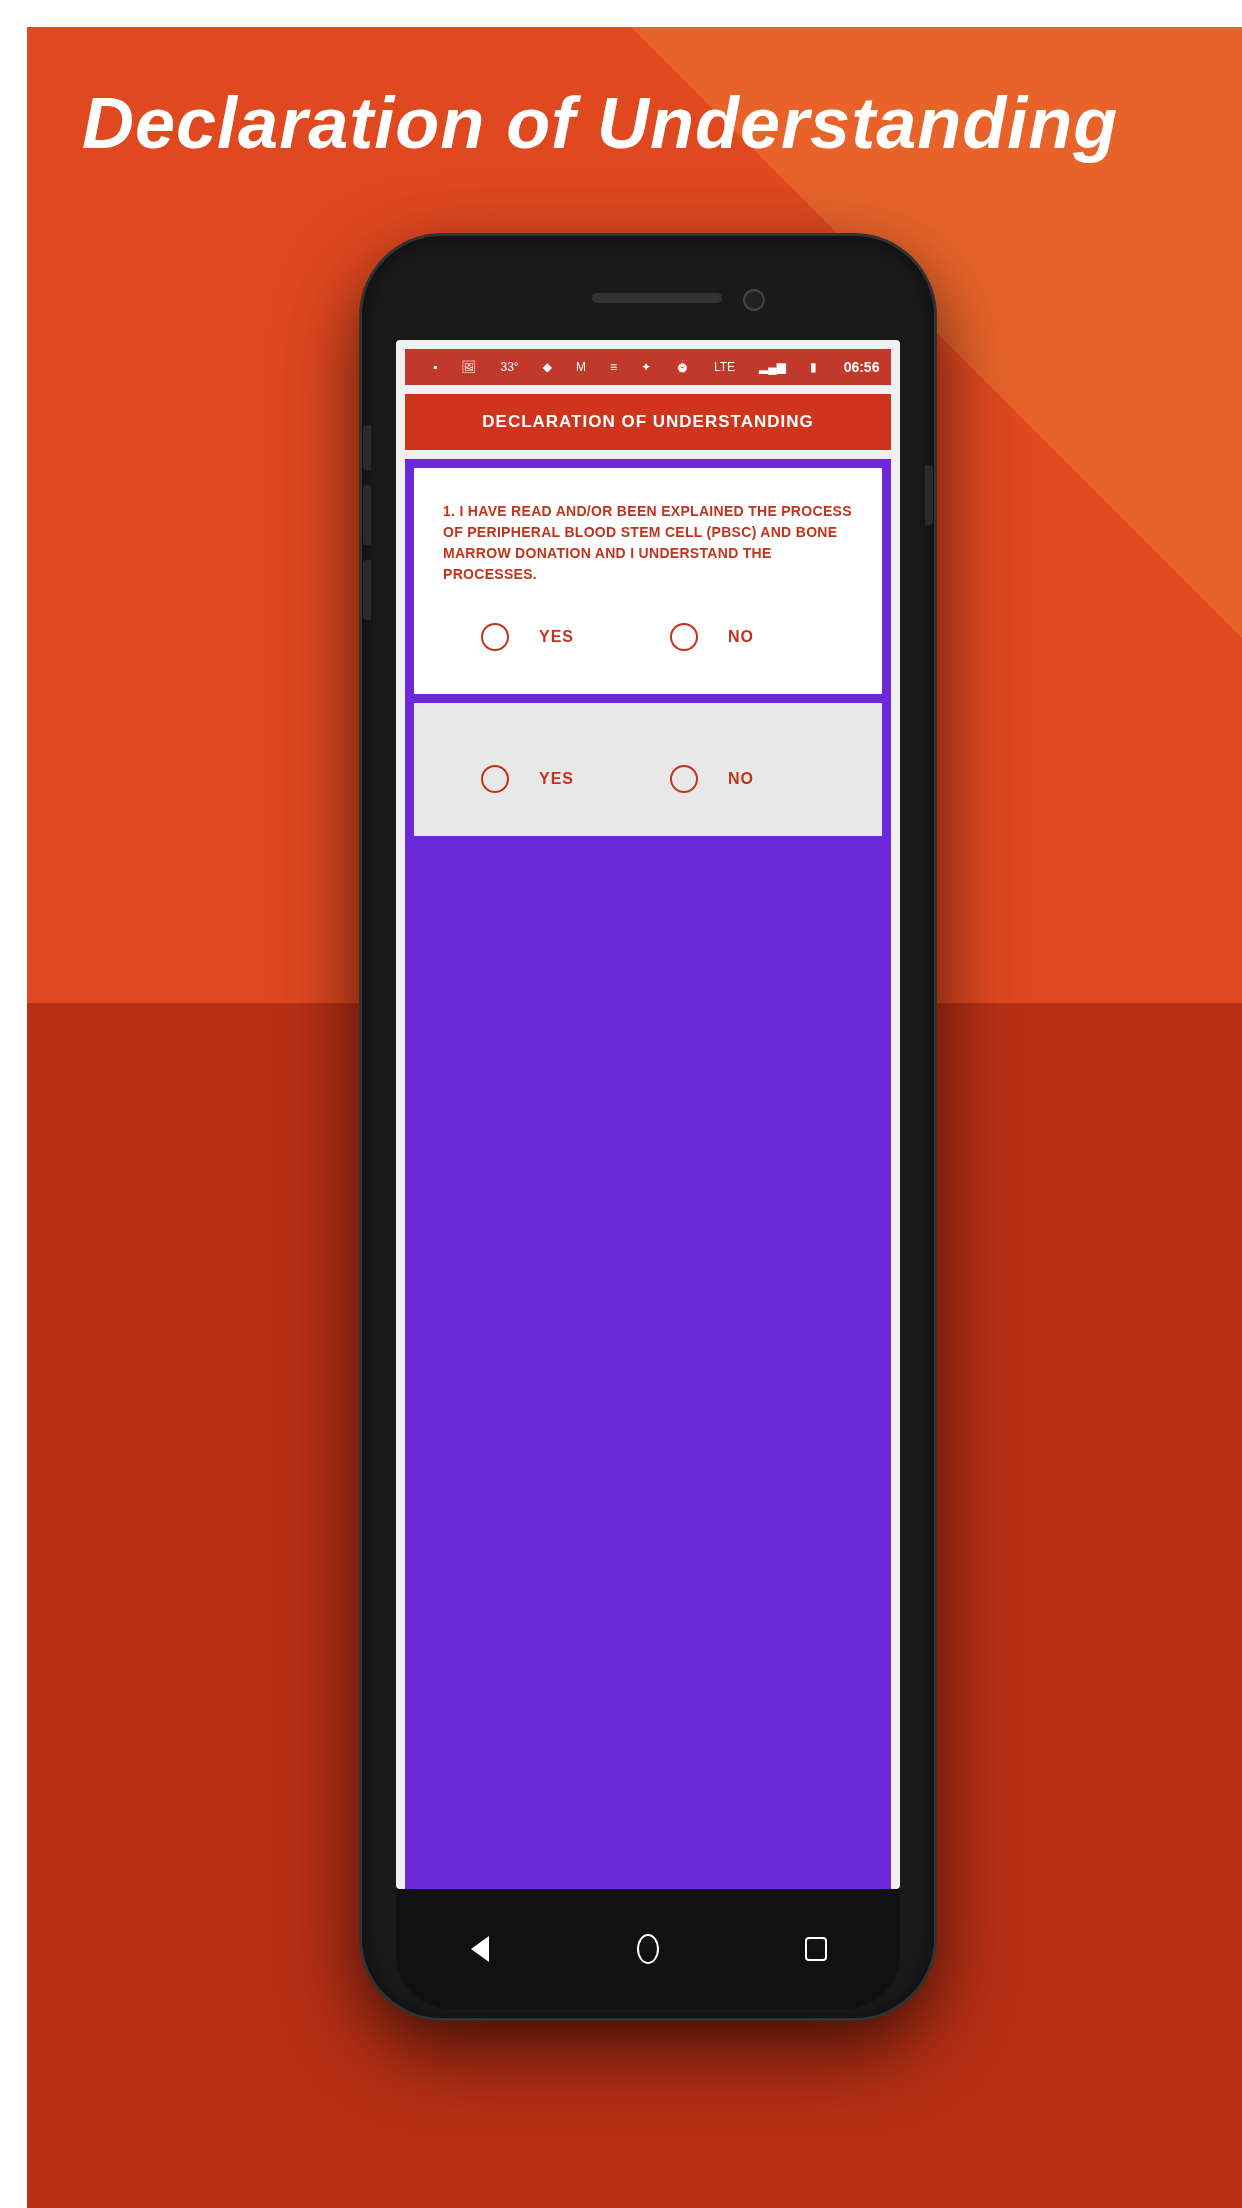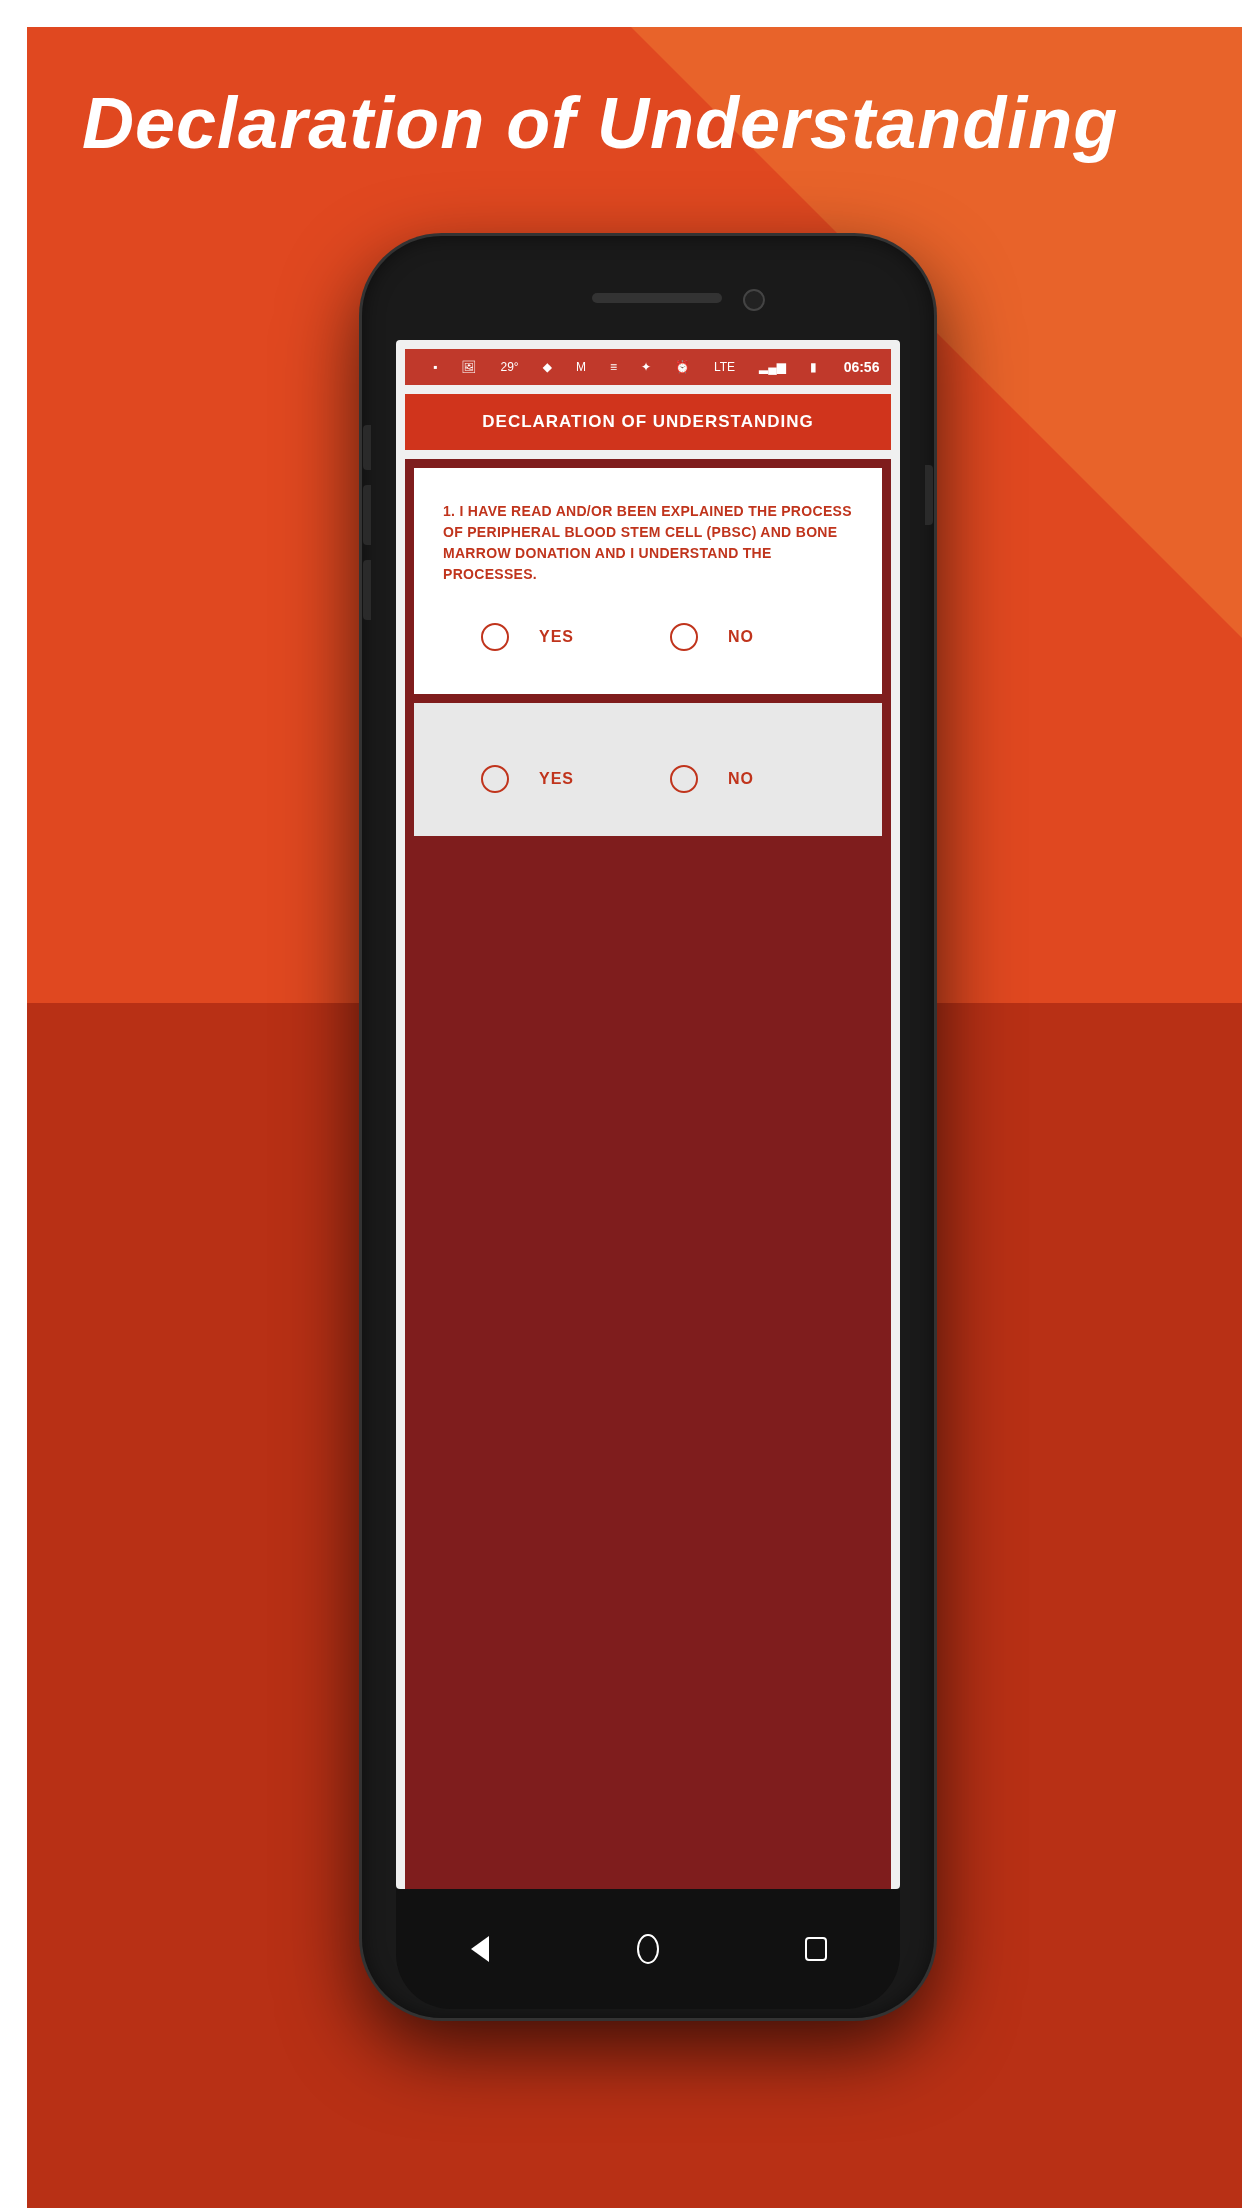--- a/index.html
+++ b/index.html
@@ -146,21 +146,21 @@
     .app-bar-title {
       color: white;
       font-size: 17px;
       font-weight: bold;
       letter-spacing: 1px;
       text-align: center;
     }
 
     
     .screen-content {
-      background: #7f1d1d;
+      background: #6d28d9;
       height: calc(100% - 92px);
       overflow: hidden;
     }
 
     
     .question-block {
       background: white;
       padding: 24px 20px 16px;
       margin-bottom: 6px;
     }
@@ -318,21 +318,21 @@
     <div class="phone-button-left1"></div>
     <div class="phone-button-left2"></div>
     <div class="phone-button-left3"></div>
 
     <div class="phone-screen">
 
       <div class="status-bar">
         <div class="status-left">
           <span>▪</span>
           <span>🖼</span>
-          <span>29°</span>
+          <span>33°</span>
           <span>◆</span>
           <span>M</span>
           <span>≡</span>
           <span>✦</span>
           <span>⏰</span>
           <span>LTE</span>
           <span>▂▄▆</span>
           <span>▮</span>
         </div>
         <div class="status-right">06:56</div>

